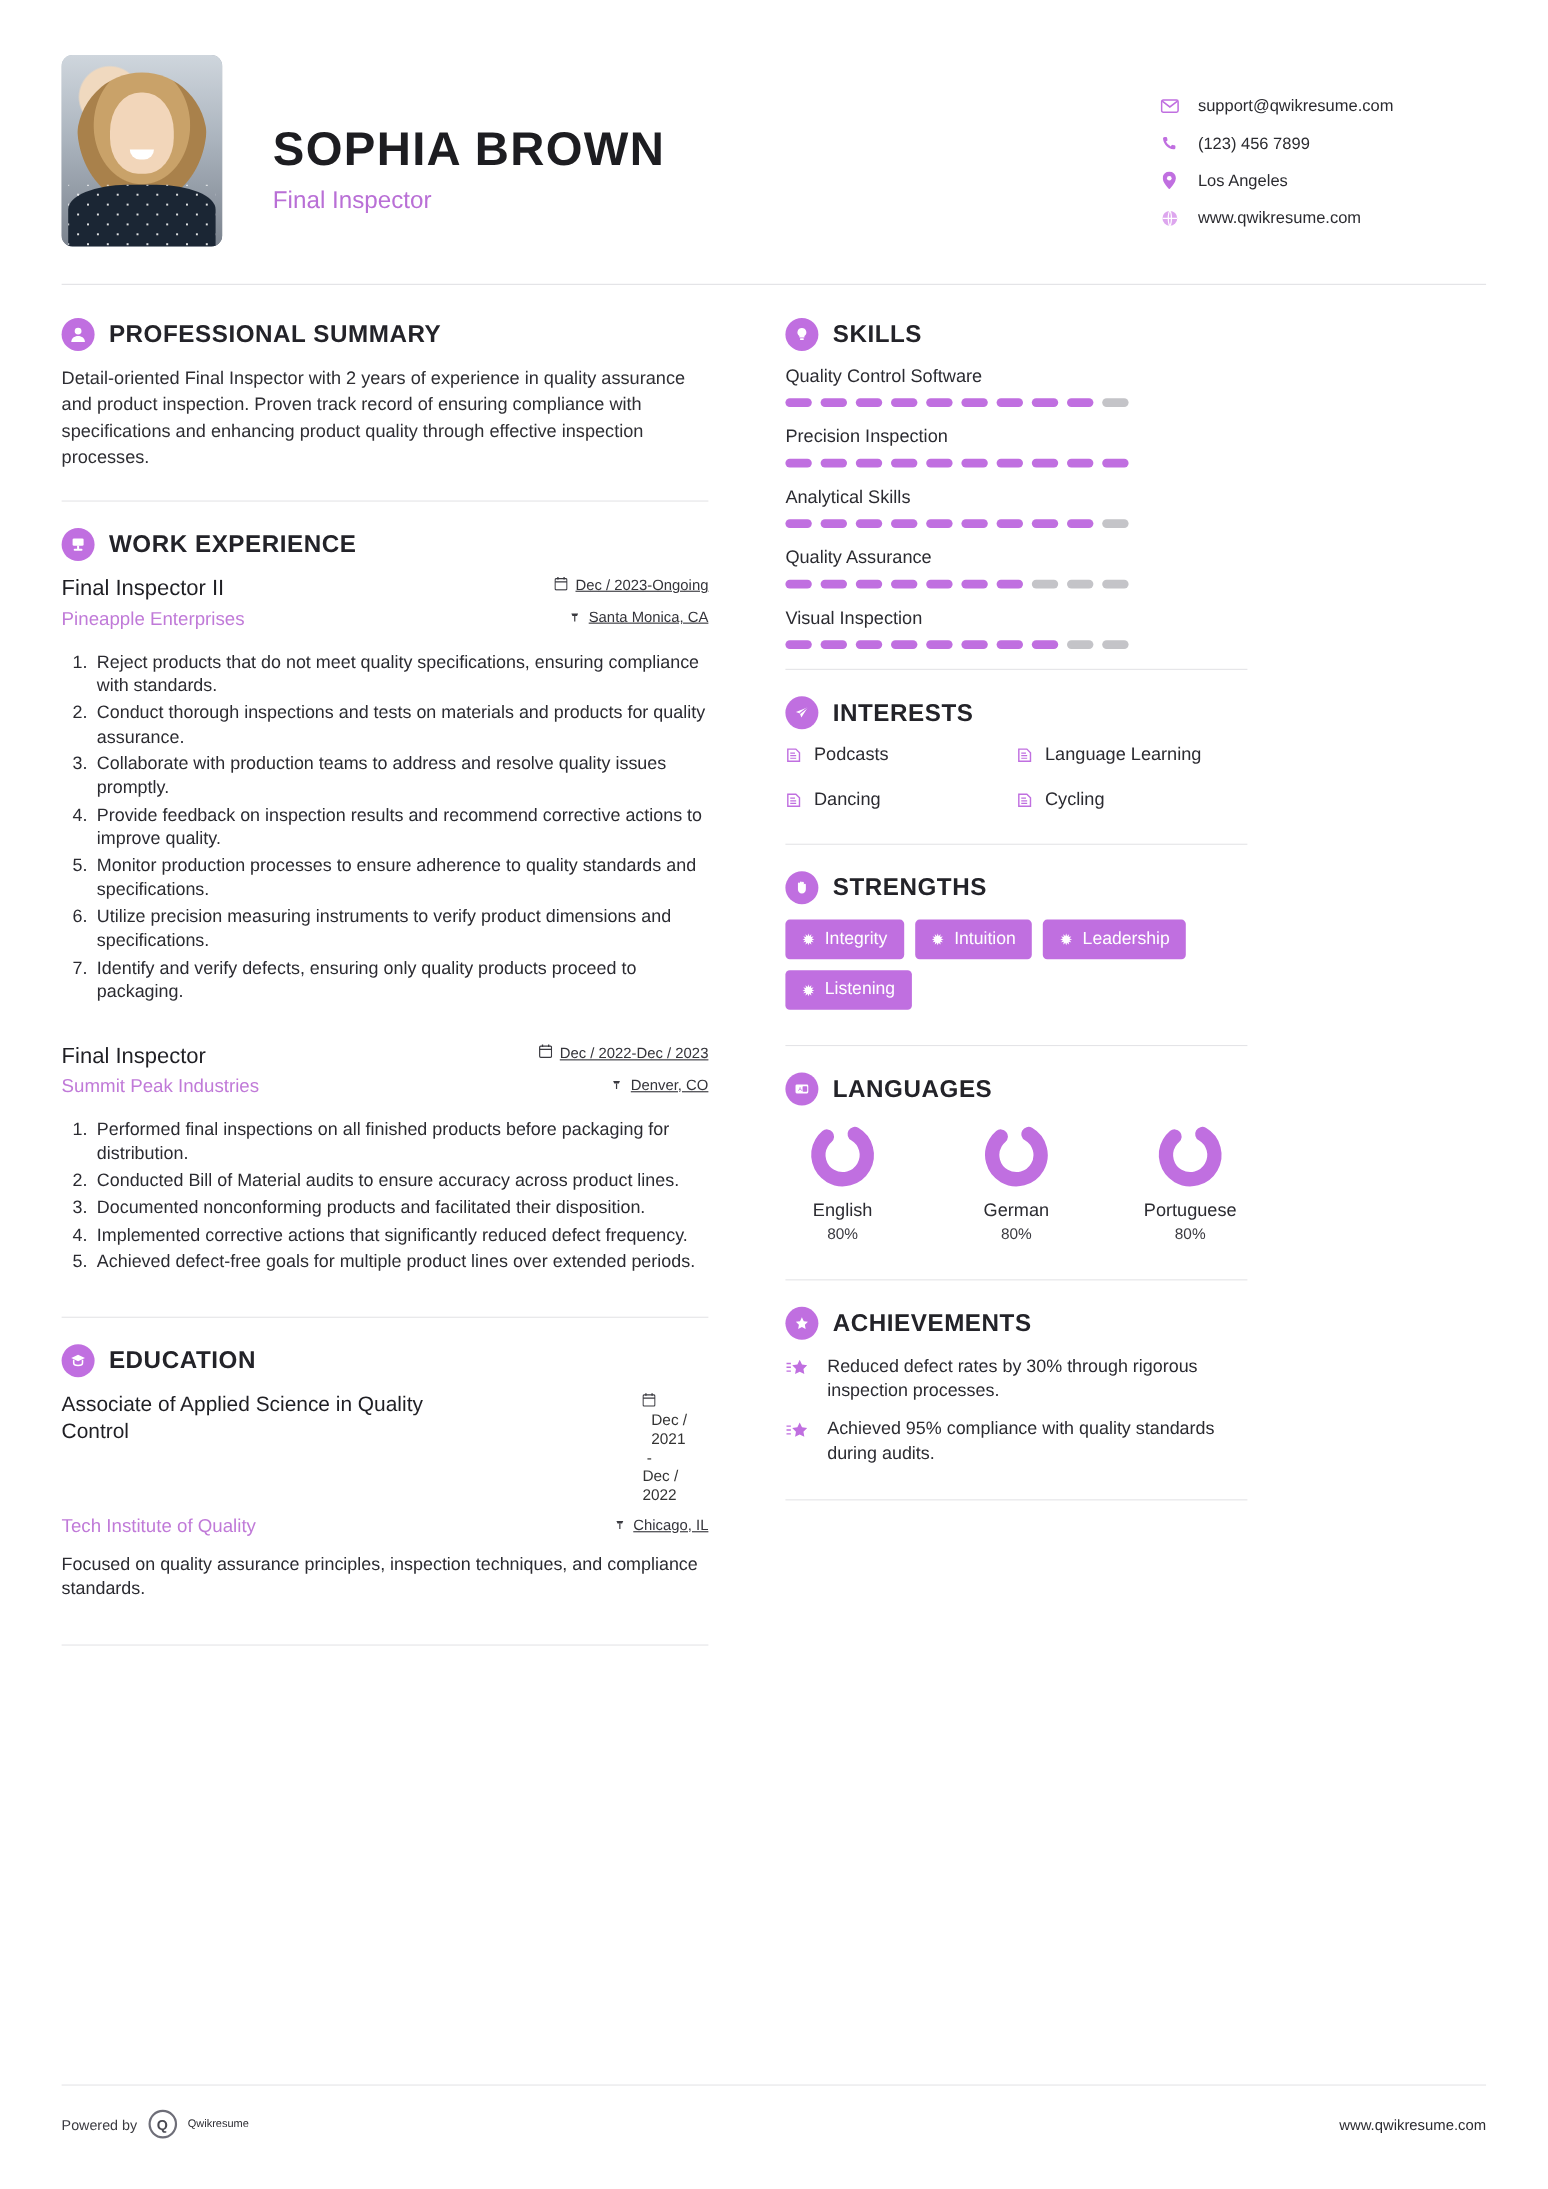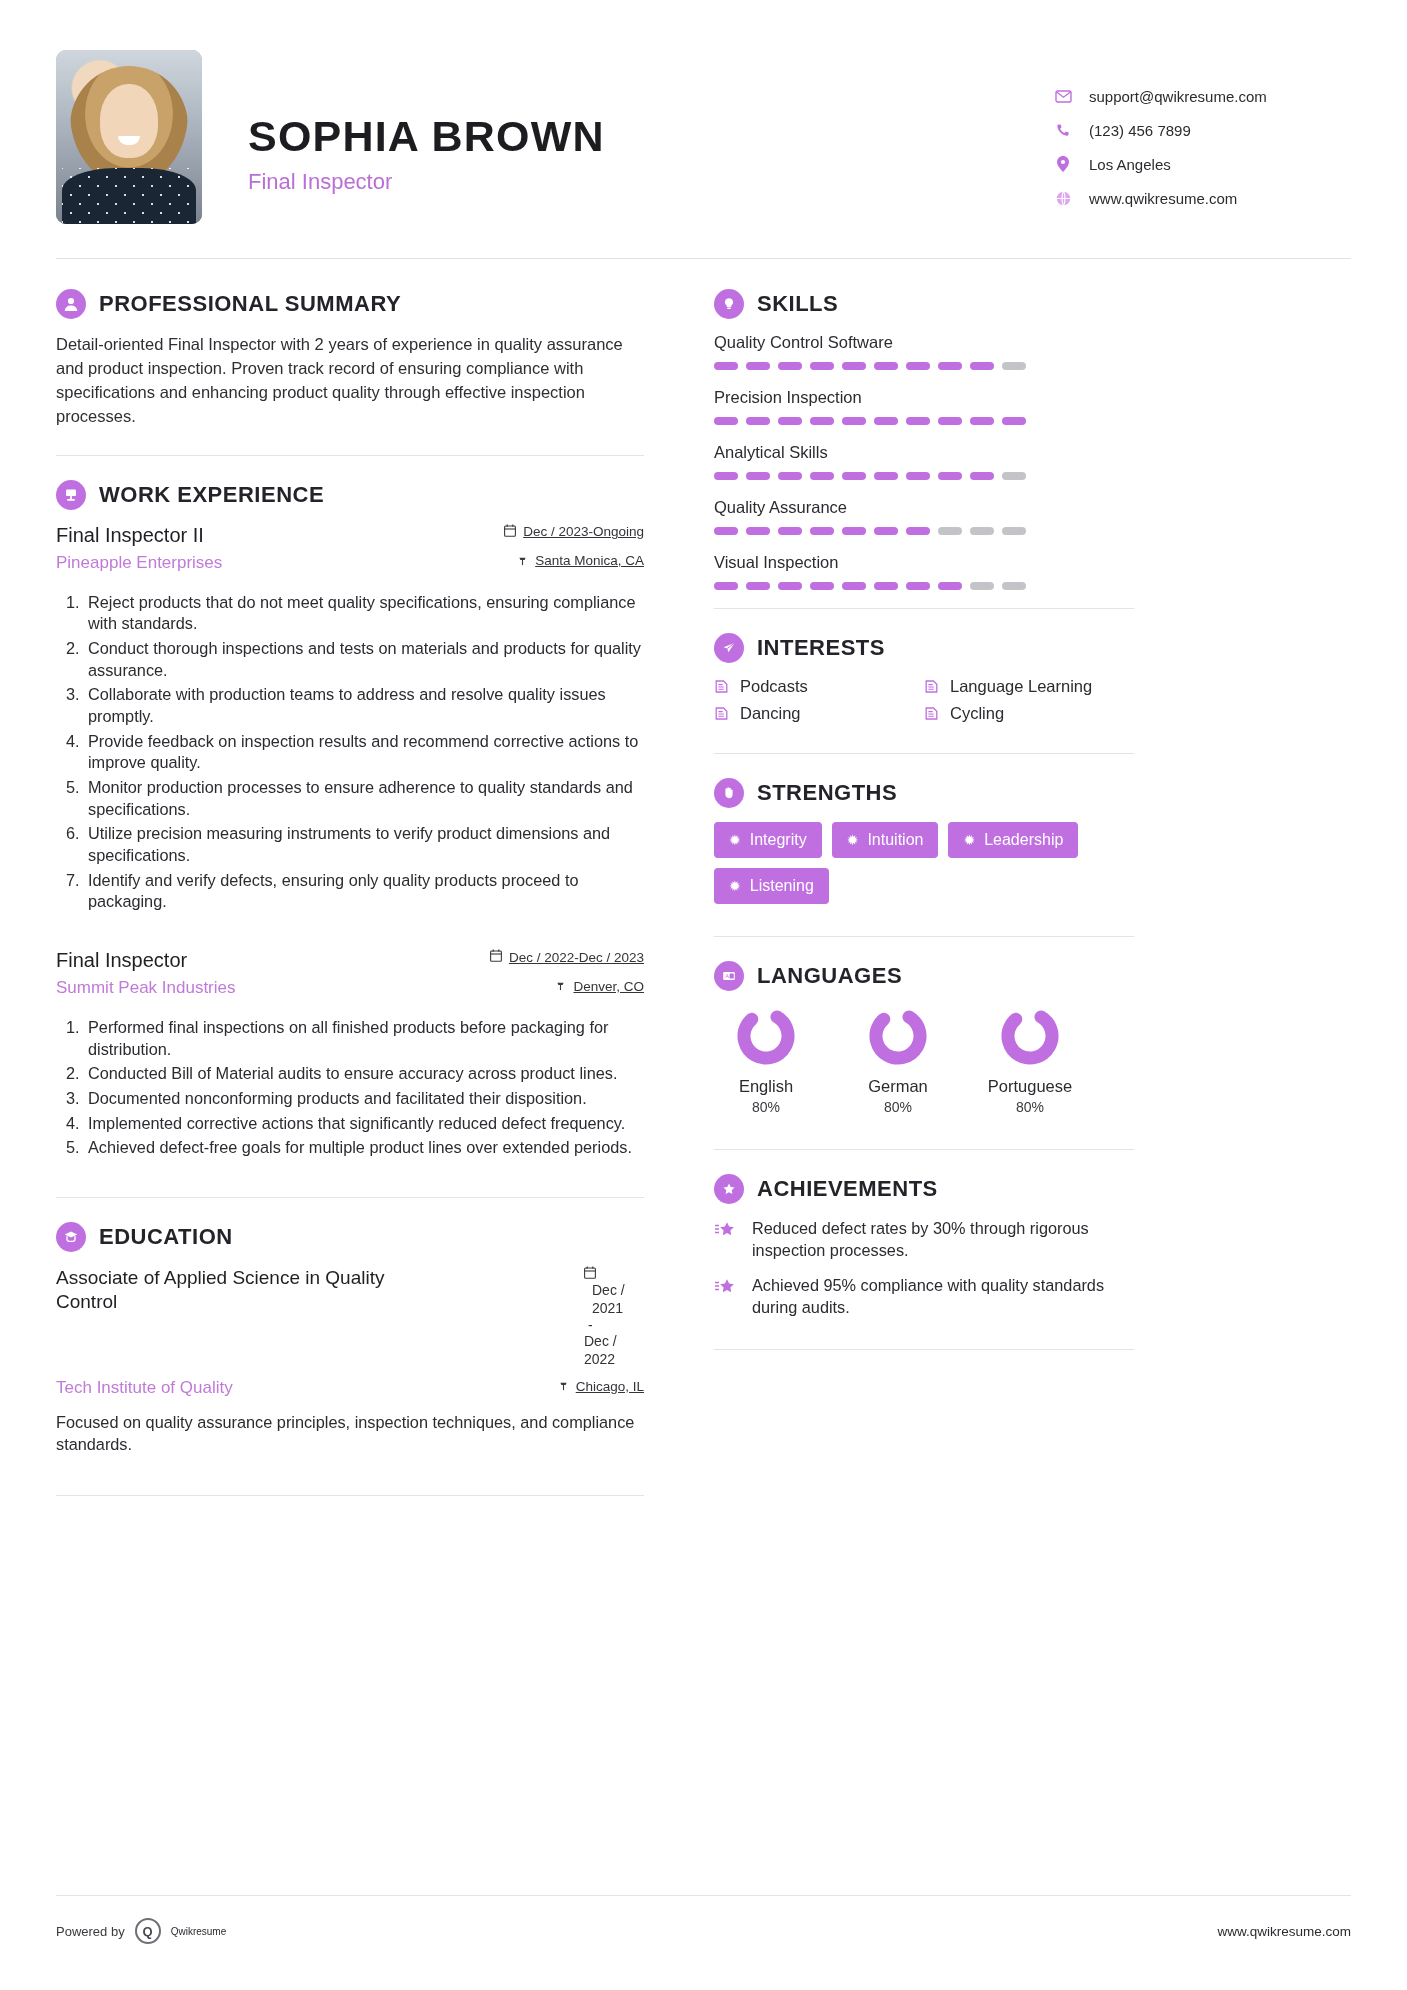--- a/index.html
+++ b/index.html
@@ -84,32 +84,32 @@
   .edu-dates .dcol { width:52px; line-height:1.25; margin-left:8px; }
 
   
   .skill { margin-bottom: 6px; }
   .skill-name { font-size: 16.5px; color:#2b2b31; margin-bottom: 10px; }
   .dashes { display:flex; gap:8px; margin-bottom: 18px; }
   .dash { height: 8px; width: 24px; border-radius: 5px; background:#c4c4c8; }
   .dash.on { background:#c06fe0; }
 
   
-  .interests { display:grid; grid-template-columns: 1fr 1fr; row-gap: 8px; }
+  .interests { display:grid; grid-template-columns: 1fr 1fr; row-gap: 22px; }
   .interest { display:flex; align-items:center; font-size:16.5px; color:#2b2b31; }
   .interest .ii { margin-right: 11px; display:flex; }
 
   
   .strengths { display:flex; flex-wrap:wrap; gap: 10px; }
   .str-chip { background:#c06fe0; color:#fff; border-radius:4px; padding: 9px 15px;
               font-size: 16px; display:flex; align-items:center; }
   .str-chip .si { margin-right: 9px; font-size: 14px; line-height:1; }
 
   
-  .langs { display:flex; gap: 28px; }
+  .langs { display:flex; gap: 54px; }
   .lang { width: 104px; text-align:center; }
   .donut { width: 62px; height:62px; margin: 0 auto 10px auto; position:relative; }
   .lang-name { font-size: 16.5px; color:#2b2b31; }
   .lang-pct { font-size: 14px; color:#3a3a40; margin-top:3px; }
 
   
   .ach { display:flex; margin-bottom: 14px; }
   .ach .ai { flex:0 0 26px; margin-right: 12px; padding-top:2px; }
   .ach-text { font-size:16.3px; line-height:1.33; color:#2b2b31; }
 

